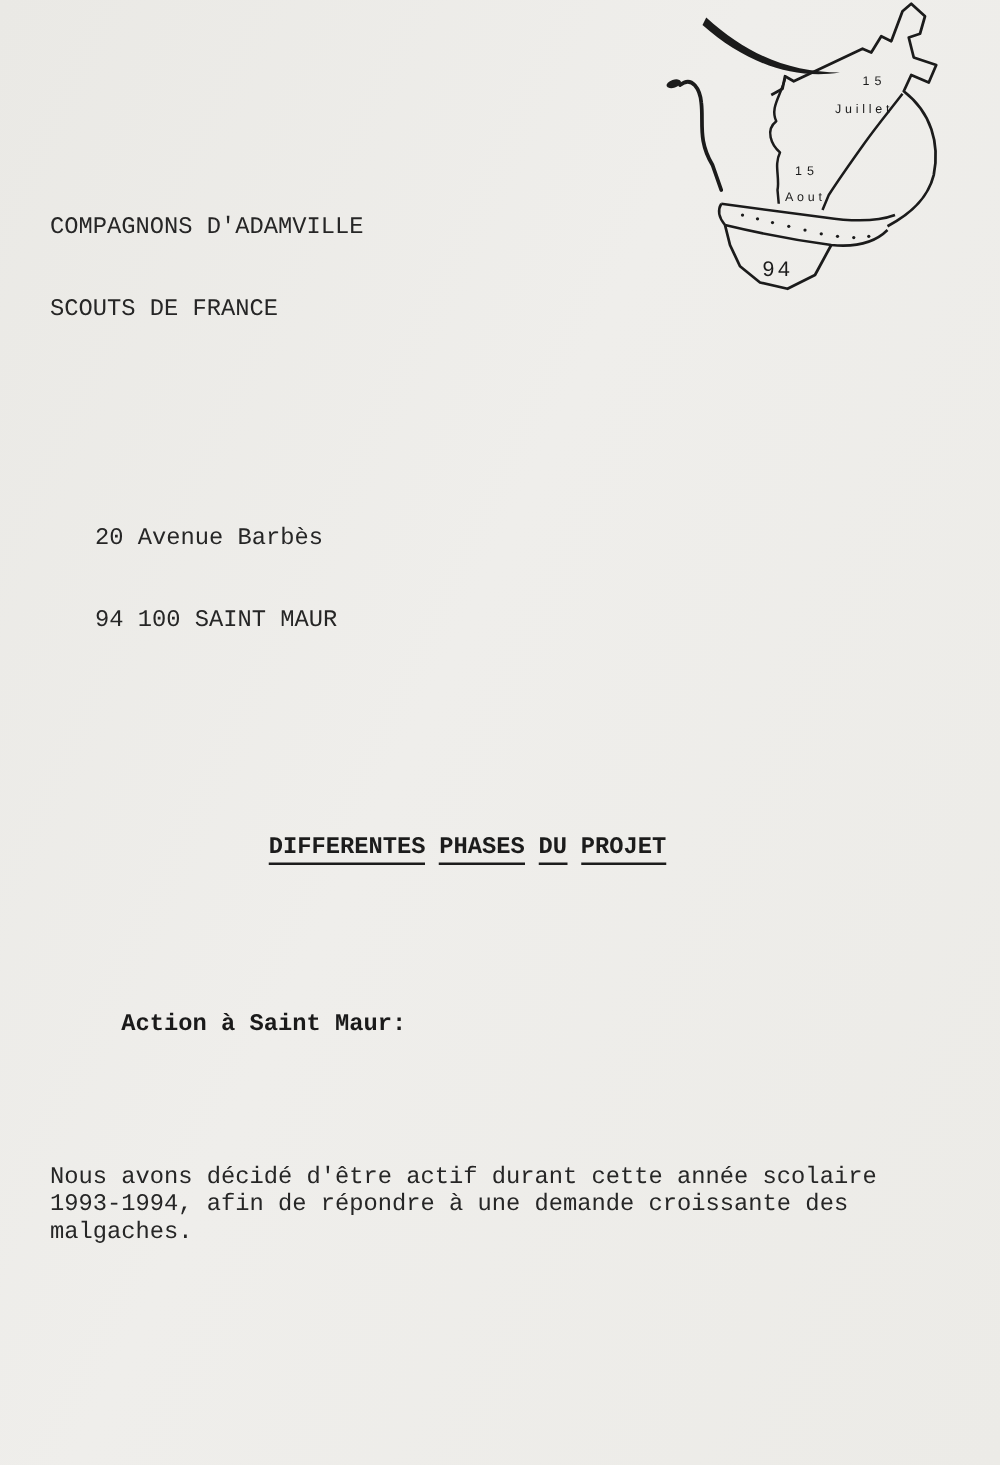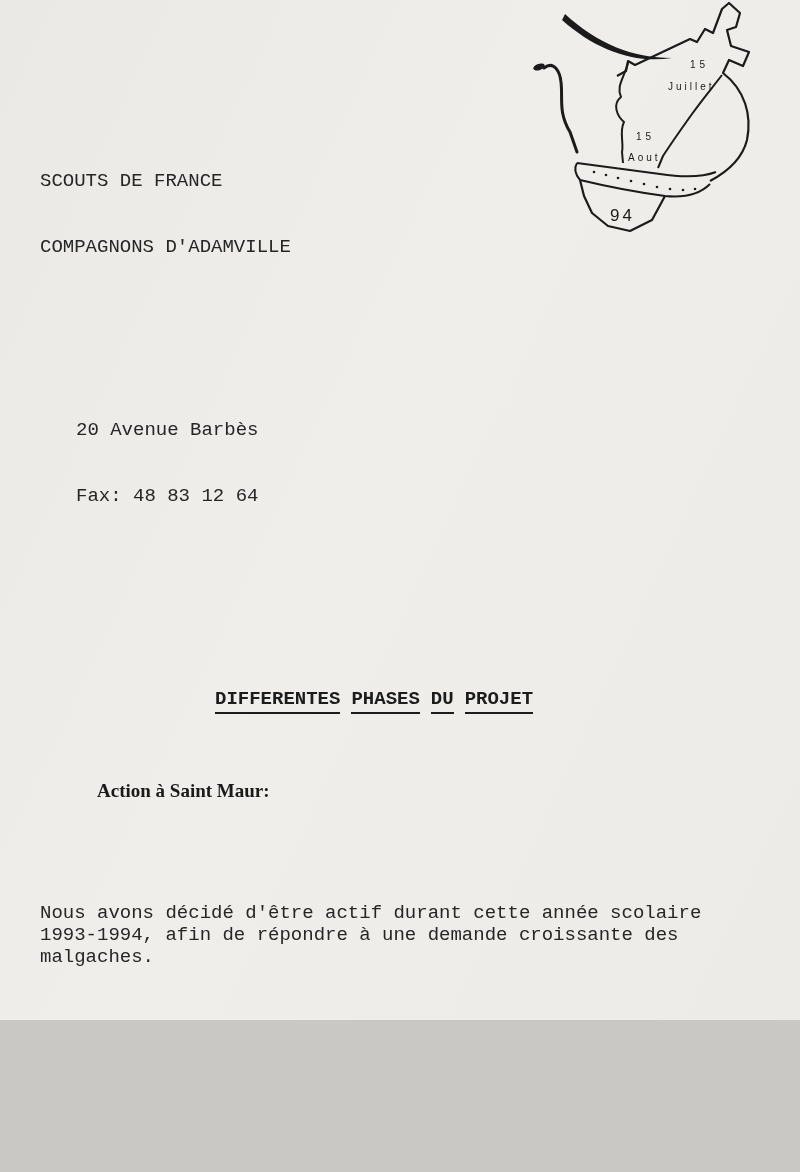--- a/index.html
+++ b/index.html
@@ -2,56 +2,56 @@
 <html><head>
 <meta charset="utf-8">
 <style>
   html,body{margin:0;padding:0;}
   body{
     background:#c9c8c5;
     font-family:"Liberation Mono","DejaVu Sans Mono",monospace;
   }
   .page{
     position:relative;
-    width:800px;height:1020px;
+    width:800px;height:1172px;
     margin:0 auto;
     background:linear-gradient(115deg,#eae9e5 0%,#efeeeb 45%,#ecebe7 100%);
     color:#262626;
     overflow:hidden;
     box-shadow:0 0 6px rgba(0,0,0,.25);
   }
   .content{
     position:absolute;left:40px;top:0;width:720px;
     font-size:19px;line-height:22px;
     white-space:pre-wrap;
   }
   .org-block{margin-top:60px;}
   .addr-block{margin-top:7px;margin-left:36px;}
   .line{white-space:pre;}
   .doc-title{
-    margin-top:70px;
+    margin-top:48px;
     padding-left:175px;
     font-weight:bold;color:#1c1c1c;
     line-height:24px;
     white-space:nowrap;
     text-decoration:underline;
   }
   .doc-title .w{
     display:inline-block;
     border-bottom:2px solid #1c1c1c;
     padding-bottom:1px;
     margin-right:11px;
   }
   .doc-title .w:last-child{margin-right:0;}
   .sec-heading{
     font-weight:bold;color:#1a1a1a;
     padding-left:57px;
     white-space:pre;
   }
-  .h1{font-family:Liberation Serif, serif;}
+  .h1{margin-top:50px;}
   .para{margin-top:14px;}
   .p-first{margin-top:34px;}
   .map{
     position:absolute;left:520px;top:0;width:260px;height:240px;
   }
   .map svg{width:100%;height:100%;}
   .map text{
     font-family:"Liberation Sans","DejaVu Sans",sans-serif;
     fill:#1b1b1b;
   }
@@ -98,27 +98,27 @@
       <text x="148" y="90" font-size="10" letter-spacing="3">Juillet</text>
       <text x="116" y="140" font-size="10" letter-spacing="4">15</text>
       <text x="108" y="161" font-size="10" letter-spacing="3">Aout</text>
       <text x="90" y="221" font-size="17" letter-spacing="3">94</text>
     </svg>
   </div>
 
   <div class="content">
 
     <div class="org-block">
+      <div class="line">COMPAGNONS D'ADAMVILLE</div>
       <div class="line">SCOUTS DE FRANCE</div>
-      <div class="line">COMPAGNONS D'ADAMVILLE</div>
     </div>
 
     <div class="addr-block">
       <div class="line">20 Avenue Barbès</div>
-      <div class="line">Fax: 48 83 12 64</div>
+      <div class="line">94 100 SAINT MAUR</div>
     </div>
 
     <div class="doc-title">
       <span class="w">DIFFERENTES</span><span class="w">PHASES</span><span class="w">DU</span><span class="w">PROJET</span>
     </div>
 
     <div class="sec-heading h1">Action à Saint Maur:</div>
 
     <div class="para p-first">Nous avons décidé d'être actif durant cette année scolaire
 1993-1994, afin de répondre à une demande croissante des

